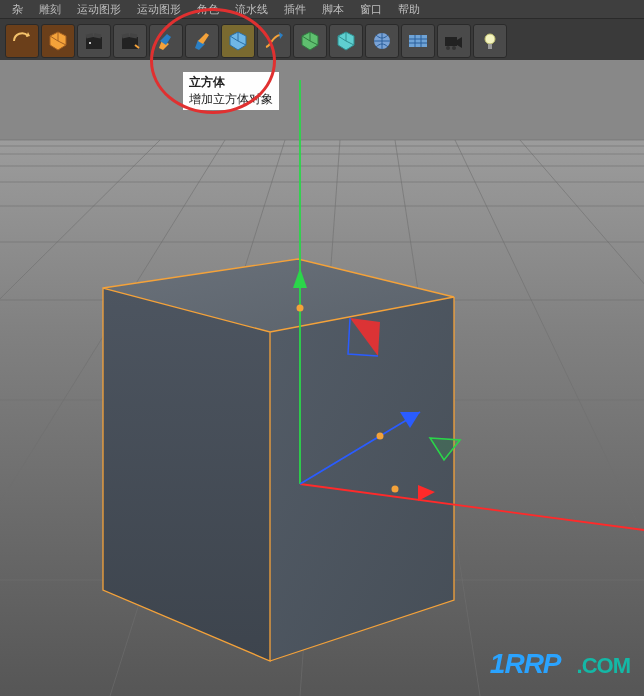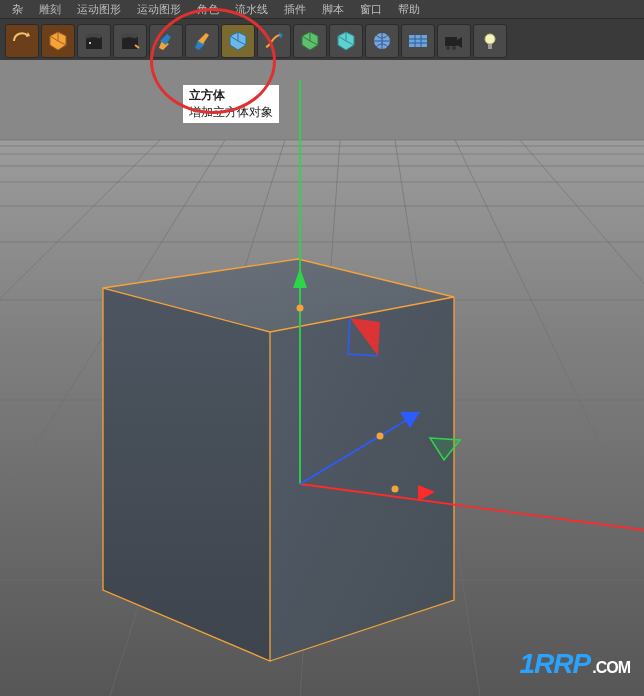--- a/index.html
+++ b/index.html
@@ -3,25 +3,25 @@
 <meta charset="utf-8">
 <style>
   html,body{margin:0;padding:0;width:644px;height:696px;overflow:hidden;font-family:"Microsoft YaHei",Arial,sans-serif;background:#3a3a3a}
   .menubar{height:18px;background:#3f3f3f;display:flex;align-items:center;padding:0 4px;font-size:11px;color:#bfbfbf}
   .menubar span{padding:0 8px;cursor:default}
   .toolbar{height:40px;background:#3a3a3a;display:flex;align-items:center;padding:2px 4px;border-top:1px solid #2a2a2a;border-bottom:1px solid #2a2a2a}
   .tbtn{width:32px;height:32px;margin:0 1px;border:1px solid #2a2a2a;border-radius:3px;background:#4a4a4a;display:flex;align-items:center;justify-content:center;cursor:pointer;position:relative}
   .tbtn.br{background:#6b3f1a}
   .tbtn.hi{background:#7a6a30}
   .tbtn svg{width:24px;height:24px}
-  .tooltip{position:absolute;left:182px;top:84px;background:#fefefe;border:1px solid #888;padding:2px 6px;font-size:12px;color:#222;white-space:nowrap;z-index:5}
+  .tooltip{position:absolute;left:182px;top:71px;background:#fefefe;border:1px solid #888;padding:2px 6px;font-size:12px;color:#222;white-space:nowrap;z-index:5}
   .tooltip .ttl{font-weight:600}
   .viewport{position:absolute;left:0;top:60px;width:644px;height:636px}
   .watermark{position:absolute;right:14px;bottom:18px;font:italic 700 28px/1 Arial,sans-serif;color:#2aa3ff;letter-spacing:-1px}
-  .watermark .com{color:#ffffff;font-style:normal;font-size:16px;margin-left:2px}
+  .watermark .com{color:#14b8a6;font-style:normal;font-size:22px;margin-left:16px}
   .redcircle{position:absolute;left:150px;top:8px;width:120px;height:100px;border:3px solid #e03030;border-radius:50%;z-index:6;pointer-events:none}
 </style>
 </head>
 <body>
 
 <div class="menubar">
   <span>杂</span>
   <span>雕刻</span>
   <span>运动图形</span>
   <span>运动图形</span>

